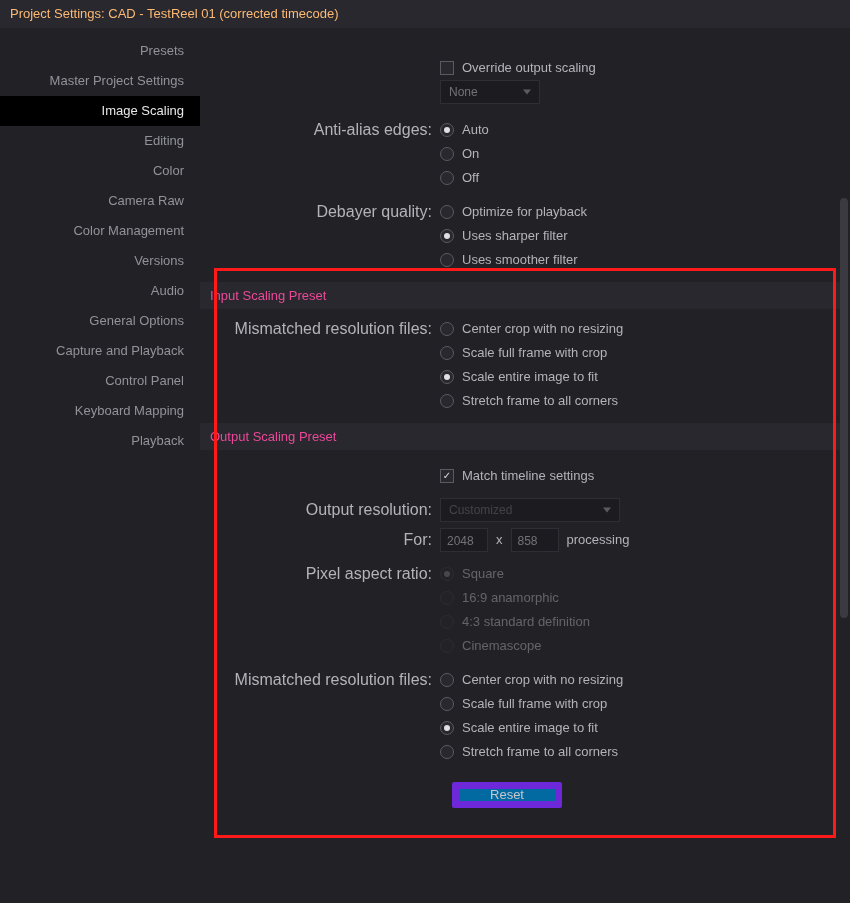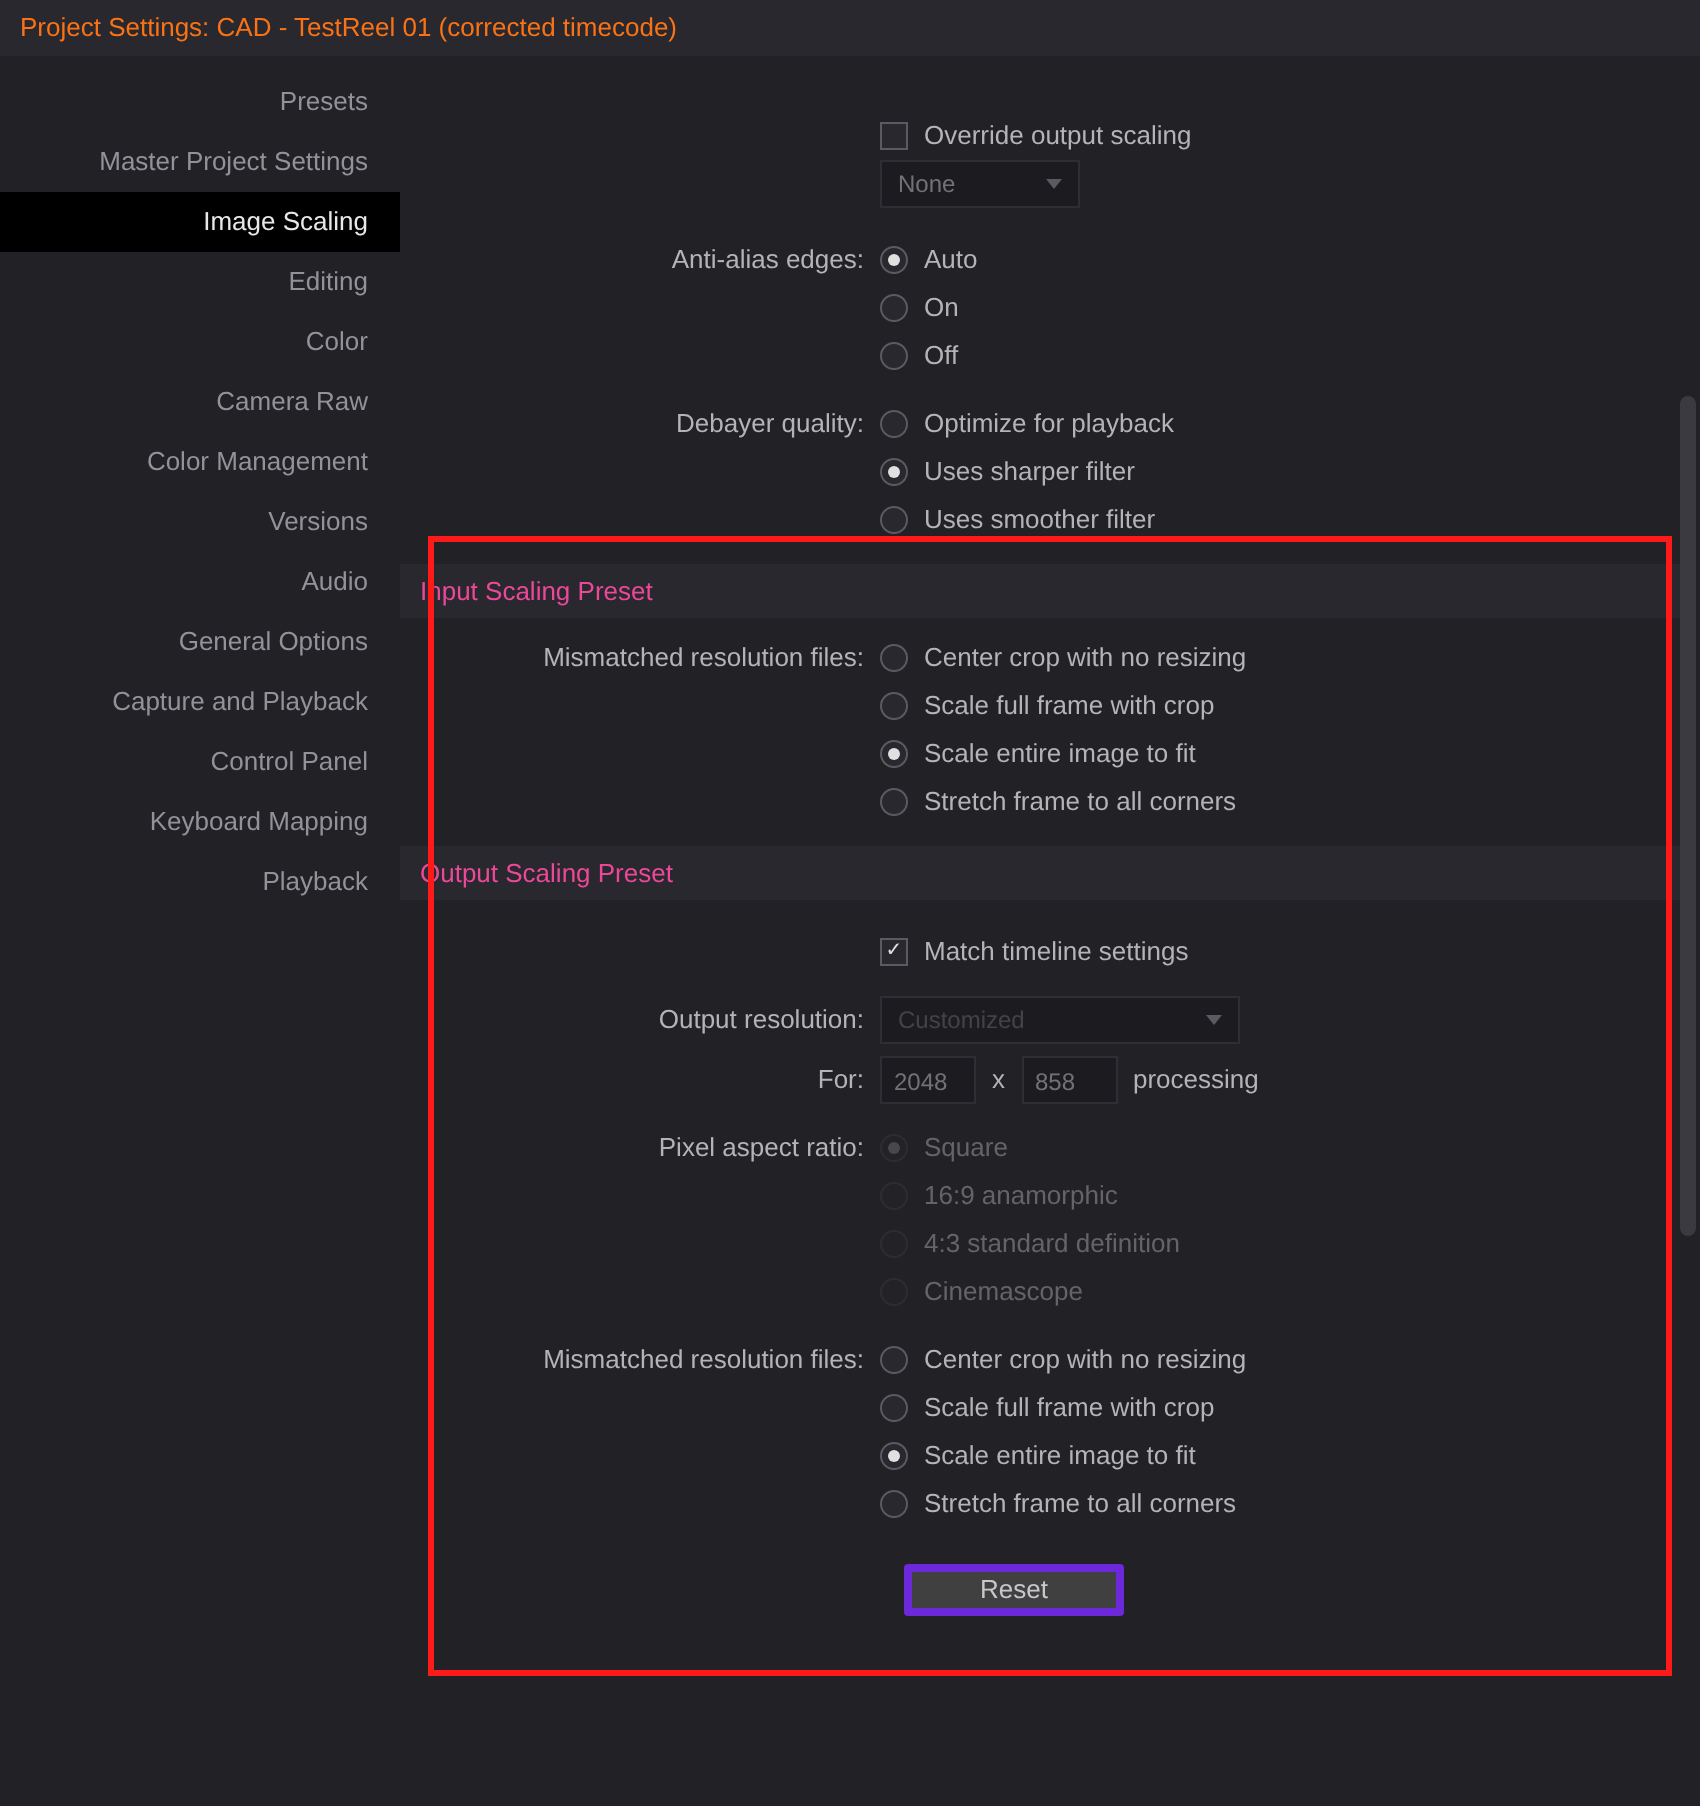--- a/index.html
+++ b/index.html
@@ -1,44 +1,44 @@
 <!DOCTYPE html>
 <html><head>
 <meta charset="utf-8">
 <style>
   * { box-sizing: border-box; margin: 0; padding: 0; font-family: -apple-system, BlinkMacSystemFont, "Segoe UI", Arial, sans-serif; }
   body { background: #000; width: 850px; height: 903px; overflow: hidden; }
   .window { width: 850px; height: 903px; background: #212126; position: relative; }
-  .titlebar { height: 28px; background: #28282e; color: #f97316; font-size: 13px; line-height: 28px; padding-left: 10px; font-weight: 500; }
+  .titlebar { height: 28px; background: #28282e; color: #fdba74; font-size: 13px; line-height: 28px; padding-left: 10px; font-weight: 500; }
   .body { position: absolute; top: 28px; bottom: 60px; left: 0; right: 0; display: flex; }
   .sidebar { width: 200px; background: #212126; padding-top: 8px; }
   .sidebar-item { height: 30px; color: #929299; font-size: 13px; text-align: right; padding-right: 16px; line-height: 30px; cursor: pointer; }
   .sidebar-item.active { background: #000; color: #e8e8e8; }
   .main { flex: 1; background: #212126; position: relative; overflow: hidden; }
   .scrollbar { position: absolute; right: 2px; top: 170px; width: 8px; height: 420px; background: #3a3a40; border-radius: 4px; }
   .content { position: absolute; left: 0; right: 2px; top: 0; }
   .row { display: flex; align-items: center; min-height: 24px; margin-bottom: 0; }
-  .label-col { width: 240px; text-align: right; color: #b3b3b8; font-size: 13px; padding-right: 8px; line-height: 24px; }
+  .label-col { width: 240px; text-align: right; color: #b3b3b8; font-size: 16px; padding-right: 8px; line-height: 24px; }
   .ctrl-col { flex: 1; display: flex; align-items: center; gap: 8px; color: #b3b3b8; font-size: 13px; line-height: 24px; }
   .radio { width: 14px; height: 14px; border-radius: 50%; border: 1px solid #5a5a60; background: #28282e; display: inline-flex; align-items: center; justify-content: center; flex-shrink: 0; }
   .radio.checked::after { content: ""; width: 6px; height: 6px; border-radius: 50%; background: #e0e0e0; }
   .radio.disabled { opacity: 0.45; }
   .checkbox { width: 14px; height: 14px; border: 1px solid #5a5a60; background: #28282e; display: inline-flex; align-items: center; justify-content: center; flex-shrink: 0; }
   .checkbox.checked::after { content: "✓"; color: #e0e0e0; font-size: 10px; line-height: 1; }
   .select { height: 24px; background: #18181c; border: 1px solid #3a3a40; color: #b3b3b8; font-size: 12px; padding: 0 22px 0 8px; position: relative; display: inline-flex; align-items: center; min-width: 80px; }
   .select.disabled { opacity: 0.55; }
   .select::after { content: ""; position: absolute; right: 8px; top: 50%; width: 0; height: 0; border-left: 4px solid transparent; border-right: 4px solid transparent; border-top: 5px solid #8a8a90; transform: translateY(-50%); }
   .textin { height: 24px; background: #18181c; border: 1px solid #3a3a40; color: #b3b3b8; font-size: 12px; padding: 0 6px; width: 48px; text-align: left; }
   .textin.disabled { opacity: 0.55; }
   .section-hdr { background: #28282e; color: #ec4899; font-size: 13px; padding: 6px 10px; }
   .highlight { border: 3px solid #ff1a1a; position: absolute; pointer-events: none; }
   .bottom-bar { position: absolute; bottom: 0; left: 0; right: 0; height: 60px; background: #212126; display: flex; justify-content: flex-end; align-items: center; gap: 14px; padding-right: 26px; border-top: 1px solid #1a1a1e; }
   .btn { min-width: 110px; height: 28px; background: #2b2b30; border: 1px solid #45454c; color: #c8c8cc; font-size: 13px; display: inline-flex; align-items: center; justify-content: center; cursor: pointer; border-radius: 2px; }
   .btn.disabled { opacity: 0.4; cursor: default; }
-  .reset-btn { min-width: 110px; height: 26px; background: #404040; border: 4px solid #6d28d9; color: #c8c8cc; font-size: 13px; display: inline-flex; align-items: center; justify-content: center; cursor: pointer; border-radius: 2px; }
+  .reset-btn { min-width: 110px; height: 26px; background: #0369a1; border: 7px solid #6d28d9; color: #c8c8cc; font-size: 13px; display: inline-flex; align-items: center; justify-content: center; cursor: pointer; border-radius: 2px; }
   .dim { opacity: 0.45; }
 </style>
 </head>
 <body>
 
 <div class="window">
   <div class="titlebar">
     <span>Project Settings:  CAD - TestReel 01 (corrected timecode)</span>
   </div>
 

